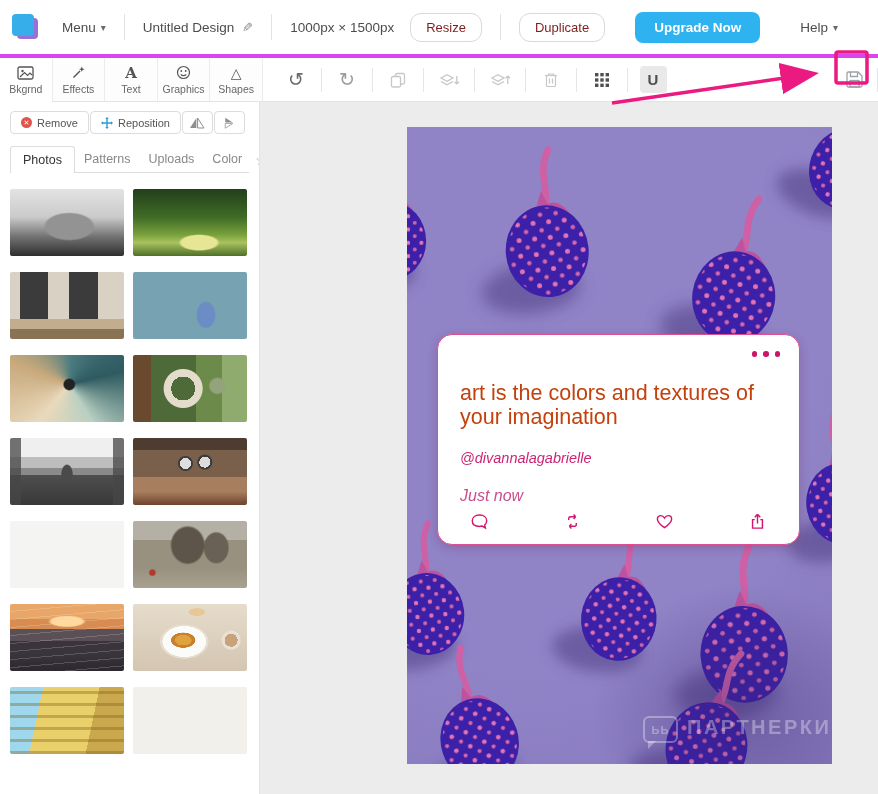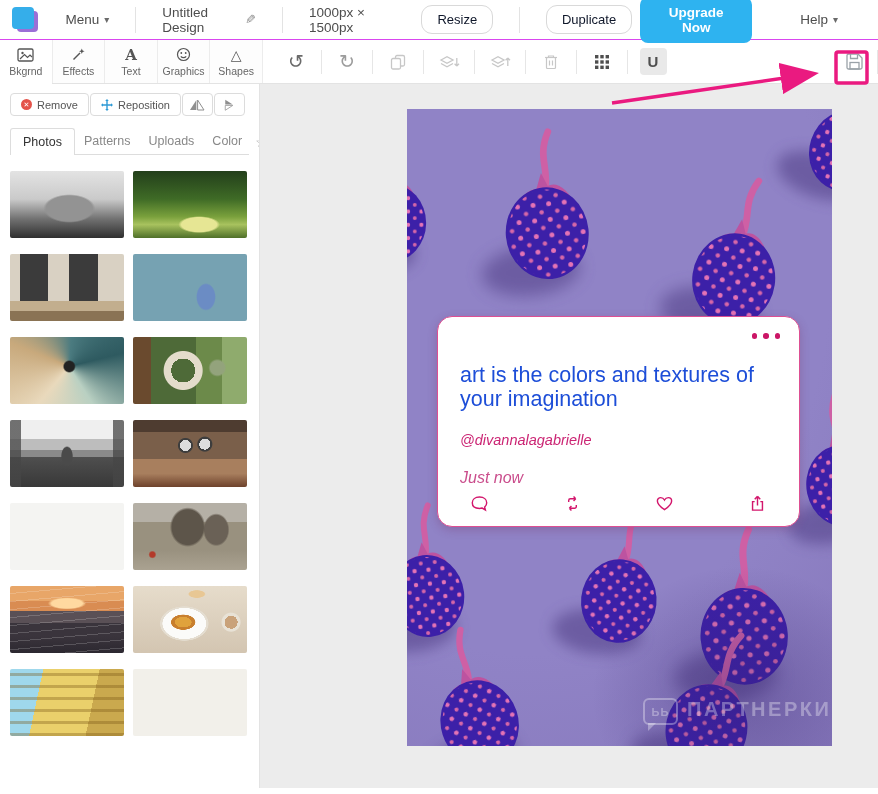--- a/index.html
+++ b/index.html
@@ -1,37 +1,37 @@
 <!DOCTYPE html>
 <html><head>
 <meta charset="utf-8">
 <style>
   * { margin:0; padding:0; box-sizing:border-box; }
   html,body { width:878px; height:794px; overflow:hidden; background:#fff;
     font-family:"Liberation Sans", sans-serif; }
   .app { position:relative; width:878px; height:794px; }
 
   
-  .topbar { height:40px; background:#fff; border-bottom:1px solid #d946ef;
-    display:flex; align-items:center; padding:0 14px 0 10px; position:relative; z-index:10;gap:8px; }
+  .topbar { height:58px; background:#fff; border-bottom:4px solid #d946ef;
+    display:flex; align-items:center; padding:0 14px 0 10px; position:relative; z-index:10; }
   .logo { position:relative; width:30px; height:30px; margin-right:22px; cursor:pointer; }
   .logo .sq-purple { position:absolute; left:7px; top:6px; width:21px; height:21px;
     background:#9b6fd6; border-radius:4px; }
   .logo .sq-blue { position:absolute; left:2px; top:2px; width:22px; height:22px;
     background:#35aeea; border-radius:4px; }
   .tb-text { font-size:13.5px; color:#4d4d4d; }
   .menu-btn, .help-btn { background:none; border:none; font-size:13.5px; color:#4d4d4d;
     display:flex; align-items:center; gap:5px; cursor:pointer; font-family:inherit; }
   .caret { font-size:10px; color:#6a6a6a; }
   .vsep { width:1px; height:26px; background:#e3e3e3; margin:0 18px; }
   .title-wrap { display:flex; align-items:center; gap:8px; cursor:pointer; }
   .pencil { font-size:13px; color:#8a8a8a; display:inline-block; transform:scaleX(-1); }
   .dims { font-size:13.5px; color:#4d4d4d; margin-right:16px; }
   .btn-outline { background:#fff; border:1px solid #d9d9d9; border-radius:11px;
-    font-size:13px; color:#0f172a; padding:6px 15px; cursor:pointer; font-family:inherit; }
+    font-size:13px; color:#7f1d1d; padding:6px 15px; cursor:pointer; font-family:inherit; }
   .upgrade-btn { margin-left:auto; background:#2eb3f0; color:#fff; border:none;
     border-radius:8px; font-size:13.5px; font-weight:bold; padding:8px 19px;
     cursor:pointer; font-family:inherit; }
   .help-btn { margin:0 26px 0 40px; }
 
   
   .toolbar { height:44px; background:#fff; border-bottom:1px solid #e3e3e3;
     display:flex; align-items:stretch; position:relative; z-index:9; }
   .side-tabs { display:flex; width:263px; flex:none; }
   .stab { width:52.6px; display:flex; flex-direction:column; align-items:center;
@@ -156,21 +156,21 @@
     height:260px; background:radial-gradient(closest-side, rgba(55,35,110,.35), rgba(0,0,0,0));
     pointer-events:none; }
 
   
   .card { position:absolute; left:30px; top:207px; width:363px; height:211px;
     background:#fff; border:1.5px solid #dd4f92; border-radius:15px; z-index:4;
     box-shadow:0 3px 10px rgba(110,40,90,.28); padding:14px 22px; }
   .card-dots { position:absolute; top:16px; right:19px; display:flex; gap:6px; }
   .card-dots i { width:5.5px; height:5.5px; border-radius:50%; background:#cb1566; }
   .card-headline { margin-top:32px; width:330px; font-size:21.5px; line-height:1.13;
-    color:#1d4ed8; }
+    color:#c2410c; }
   .card-handle { margin-top:20px; font-size:14.5px; font-style:italic; color:#cb2473; }
   .card-time { margin-top:21px; font-size:16px; color:#ca4d8c;font-style:italic; }
   .card-icons { position:absolute; left:32px; right:32px; bottom:13px; display:flex;
     justify-content:space-between; align-items:center; }
   .cicon { background:none; border:none; cursor:pointer; display:flex; }
 
   
   .watermark { position:absolute; left:236px; top:589px; display:flex; 
     gap:9px; z-index:5; color:rgba(255,255,255,.33); }
   .wm-bubble { width:35px; height:27px; border:2.5px solid rgba(255,255,255,.33);

